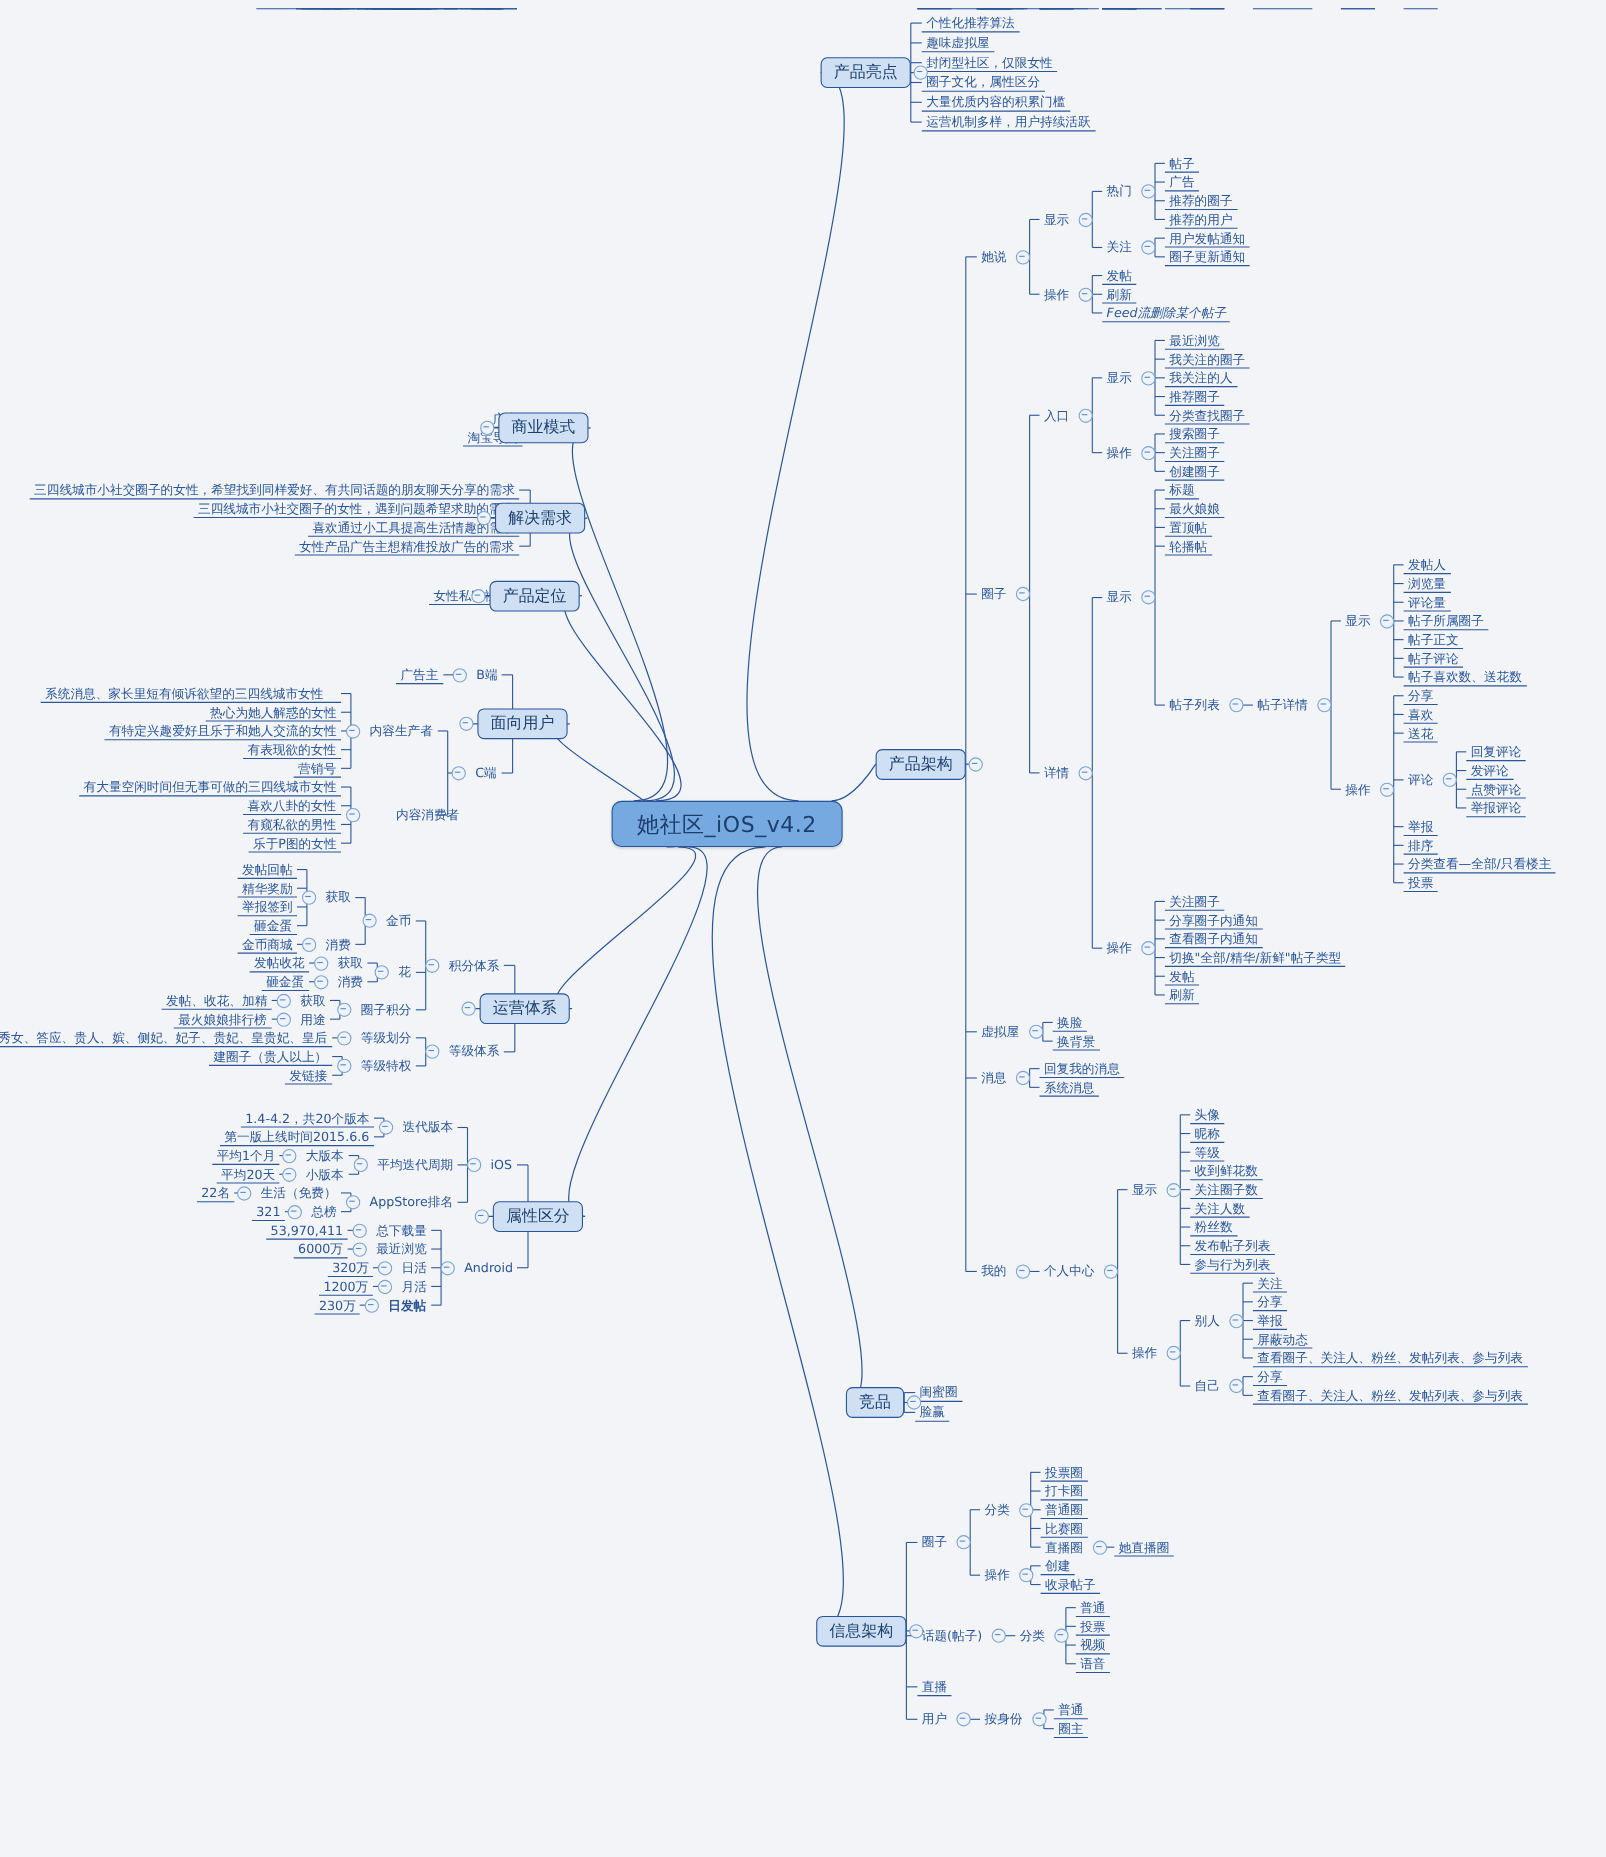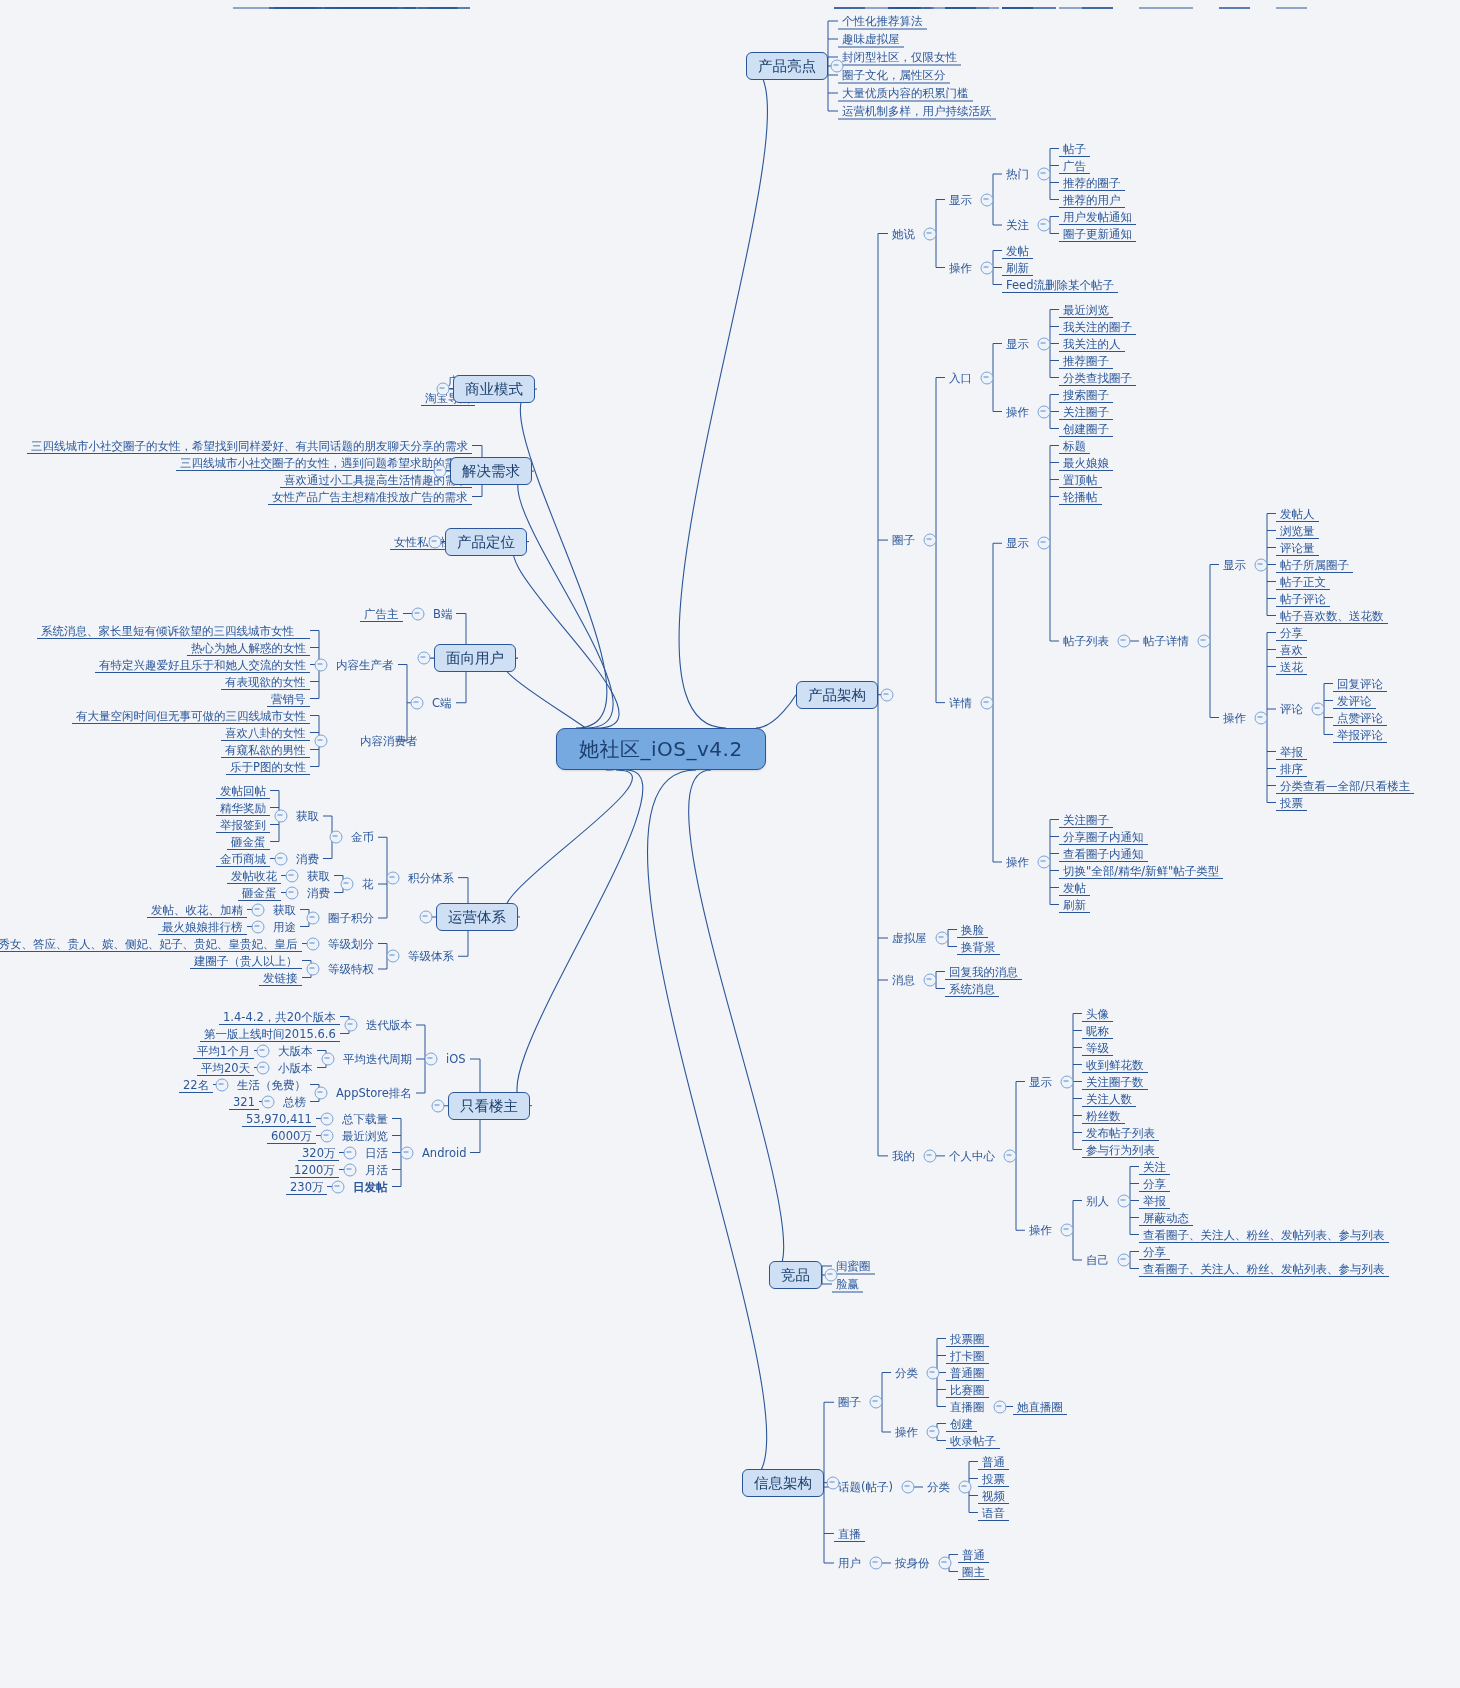--- a/index.html
+++ b/index.html
@@ -603,21 +603,21 @@
       <div class="node leaf" style="top: 199.5px; left: 1059px;">推荐的用户</div>
       <div class="toggle" style="left: 1044px; top: 174px;"></div>
       <div class="node leaf" style="top: 225px; left: 1002px;">关注</div>
       <div class="node leaf" style="top: 216.5px; left: 1059px;">用户发帖通知</div>
       <div class="node leaf" style="top: 233.5px; left: 1059px; text-align: right;">圈子更新通知</div>
       <div class="toggle" style="left: 1044px; top: 225px;"></div>
       <div class="toggle" style="left: 987px; top: 199.5px;"></div>
       <div class="node leaf" style="top: 267.5px; left: 945px;">操作</div>
       <div class="node leaf" style="top: 250.5px; left: 1002px;">发帖</div>
       <div class="node leaf" style="top: 267.5px; left: 1002px;">刷新</div>
-      <div class="node leaf" style="top: 284.5px; left: 1002px;">Feed流删除某个帖子</div>
+      <div class="node leaf" style="top: 284.5px; left: 1002px; font-style: italic;">Feed流删除某个帖子</div>
       <div class="toggle" style="left: 987px; top: 267.5px;"></div>
       <div class="toggle" style="left: 930px; top: 233.5px;"></div>
       <div class="node leaf" style="top: 540.062px; left: 888px;">圈子</div>
       <div class="node leaf" style="top: 377.5px; left: 945px;">入口</div>
       <div class="node leaf" style="top: 343.5px; left: 1002px;">显示</div>
       <div class="node leaf" style="top: 309.5px; left: 1059px;">最近浏览</div>
       <div class="node leaf" style="top: 326.5px; left: 1059px;">我关注的圈子</div>
       <div class="node leaf" style="top: 343.5px; left: 1059px;">我关注的人</div>
       <div class="node leaf" style="top: 360.5px; left: 1059px;">推荐圈子</div>
       <div class="node leaf" style="top: 377.5px; left: 1059px;">分类查找圈子</div>
@@ -824,21 +824,21 @@
       <div class="node leaf" style="top: 1152.5px; left: 361px;">日活</div>
       <div class="node leaf" style="top: 1152.5px; left: 298px;">320万</div>
       <div class="toggle" style="left: 350px; top: 1152.5px;"></div>
       <div class="node leaf" style="top: 1169.5px; left: 361px;">月活</div>
       <div class="node leaf" style="top: 1169.5px; left: 290px;">1200万</div>
       <div class="toggle" style="left: 350px; top: 1169.5px;"></div>
       <div class="node leaf" style="top: 1186.5px; left: 349px; font-weight: bold;">日发帖</div>
       <div class="node leaf" style="top: 1186.5px; left: 286px;">230万</div>
       <div class="toggle" style="left: 338px; top: 1186.5px;"></div>
       <div class="toggle" style="left: 407px; top: 1152.5px;"></div>
-      <div class="node lvl1" style="top: 1105.75px; left: 448px;">只看楼主</div>
+      <div class="node lvl1" style="top: 1105.75px; left: 448px;">属性区分</div>
       <div class="toggle" style="left: 438px; top: 1105.75px;"></div>
       <div class="node leaf" style="top: 1266px; left: 832px;">闺蜜圈</div>
       <div class="node leaf" style="top: 1284px; left: 832px;">脸赢</div>
       <div class="node lvl1" style="top: 1275px; left: 769px;">竞品</div>
       <div class="toggle" style="left: 831px; top: 1275px;"></div>
       <div class="node leaf" style="top: 1402.25px; left: 834px;">圈子</div>
       <div class="node leaf" style="top: 1372.5px; left: 891px;">分类</div>
       <div class="node leaf" style="top: 1338.5px; left: 946px;">投票圈</div>
       <div class="node leaf" style="top: 1355.5px; left: 946px;">打卡圈</div>
       <div class="node leaf" style="top: 1372.5px; left: 946px;">普通圈</div>

